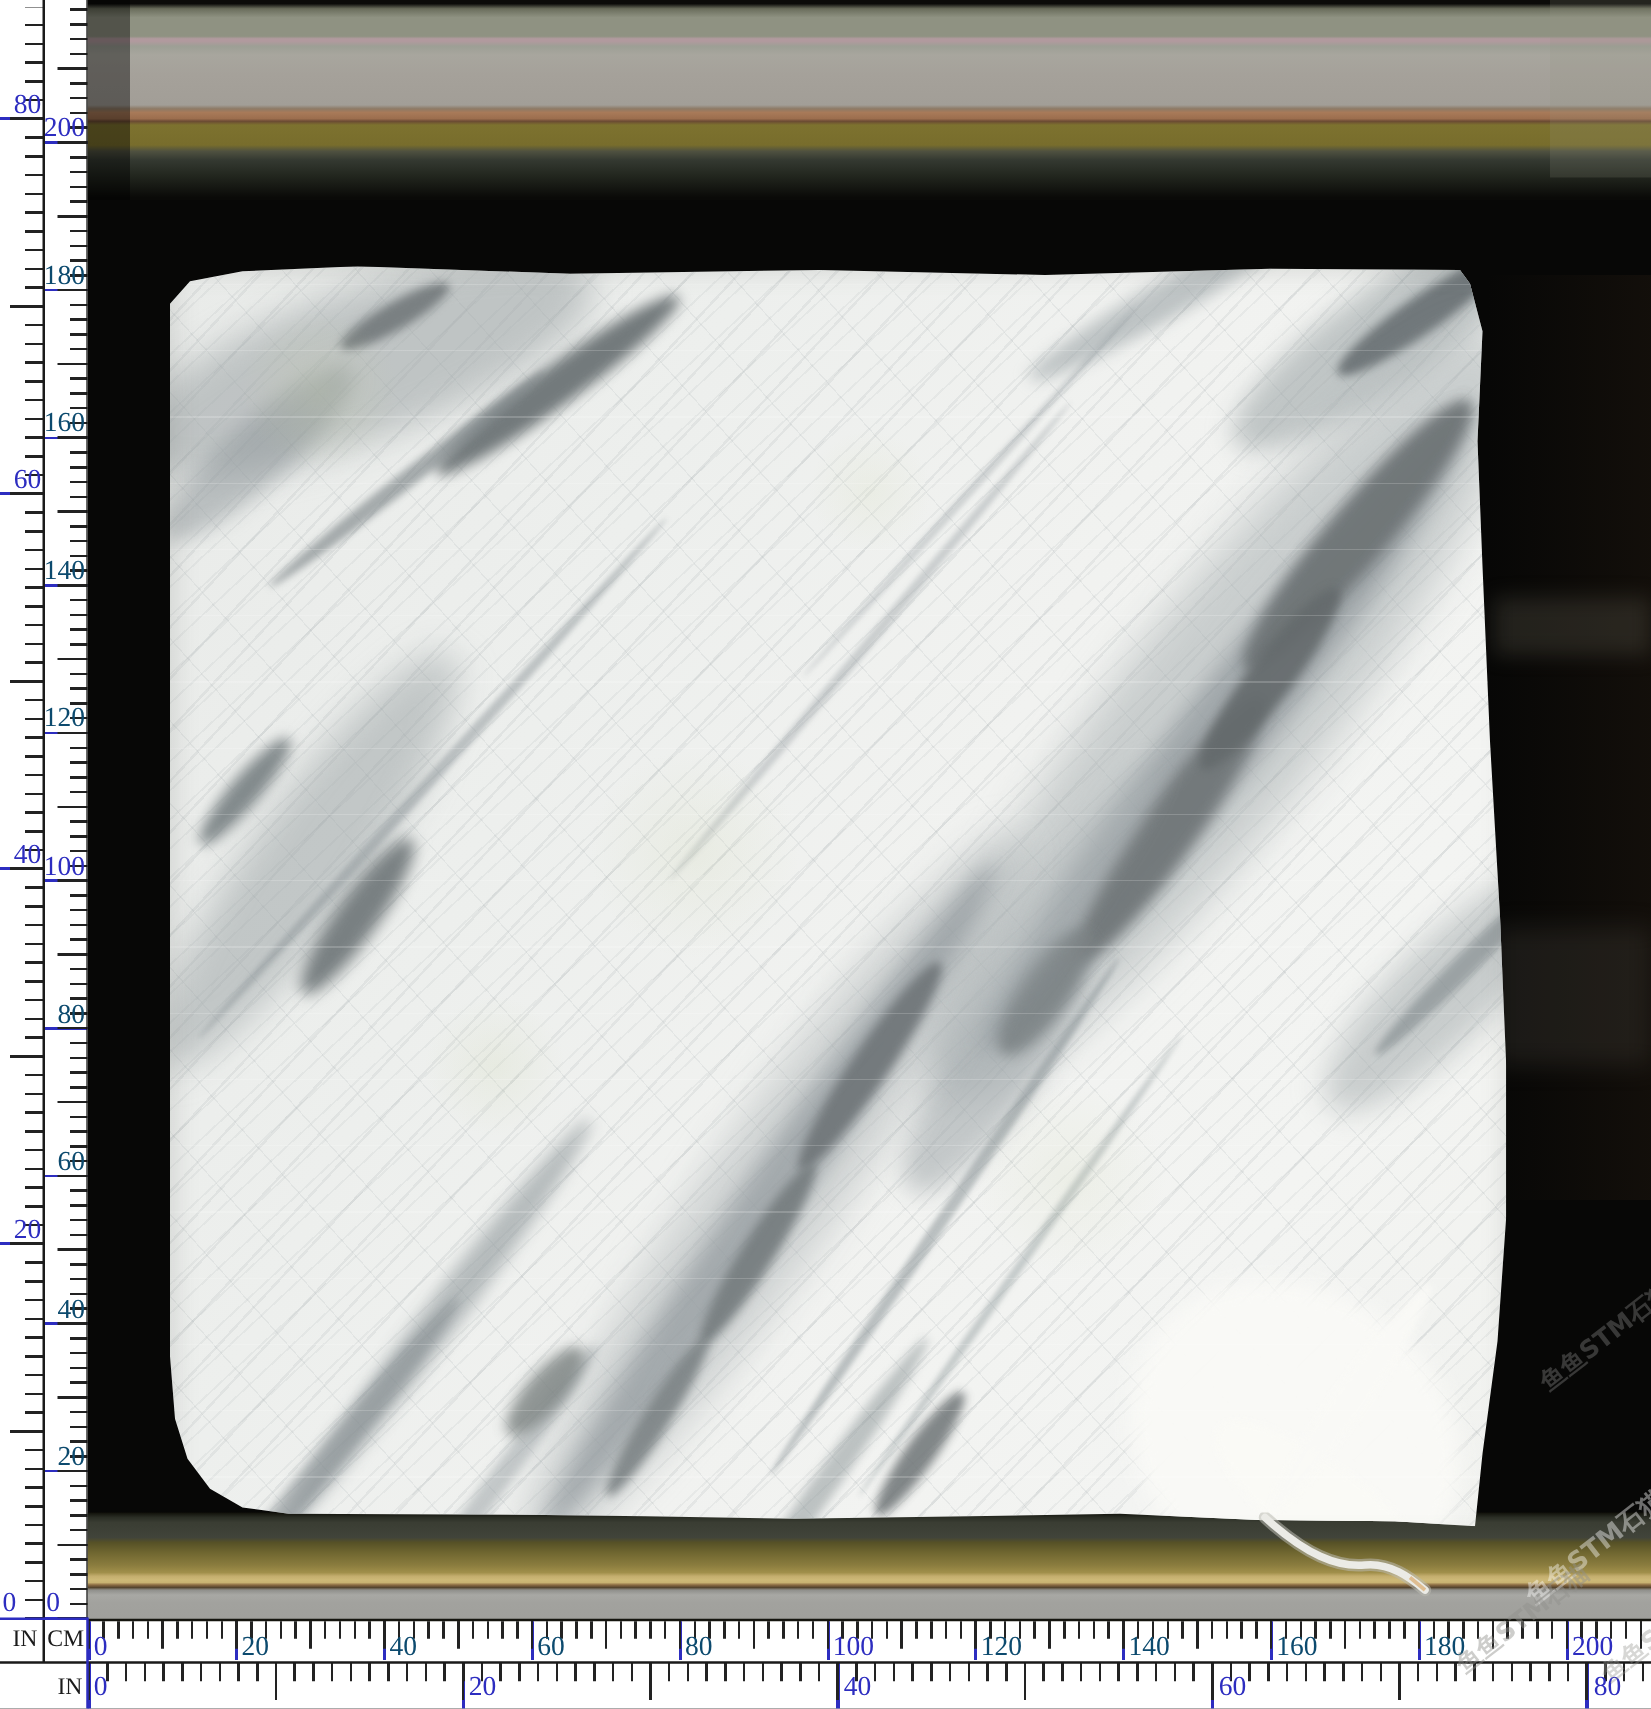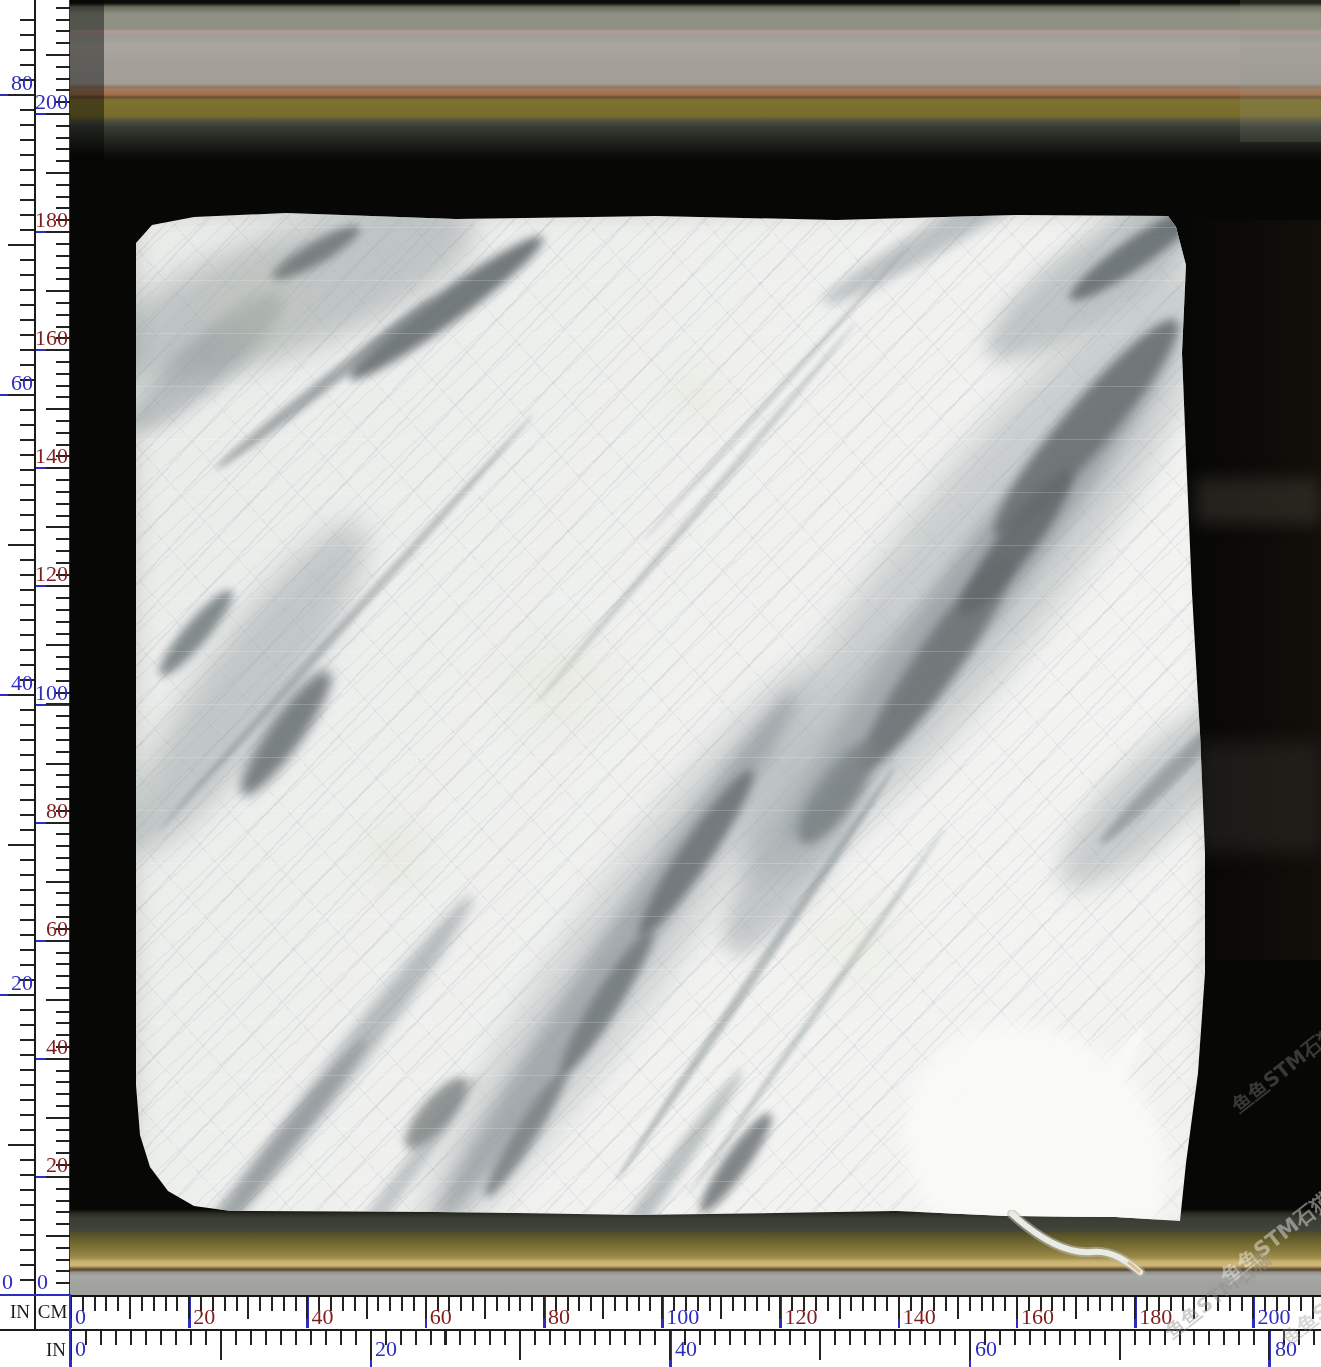--- a/index.html
+++ b/index.html
@@ -88,21 +88,21 @@
   .hin-ticks{left:70px;top:1330px;width:1251px;height:15px;
       background:repeating-linear-gradient(to right,#222 0 2px,transparent 2px 14.98px);}
   .hin-long{left:70px;top:1330px;width:1251px;height:30px;
       background:repeating-linear-gradient(to right,#222 0 2px,transparent 2px 149.8px);}
   .hin-blue{left:70px;top:1330px;width:1251px;height:37px;
       background:repeating-linear-gradient(to right,#2d2dc0 0 2.5px,transparent 2.5px 299.6px);}
 
   .rline{position:absolute;background:#1a1a1a;}
   .rline.blue{background:#2d2dc0;}
 
-  .rlabel{position:absolute;font-size:22px;line-height:1;color:#7f1d1d;z-index:20;}
+  .rlabel{position:absolute;font-size:22px;line-height:1;color:#0c4a6e;z-index:20;}
   .rlabel.blue{color:#2d2dc0;}
   .unit{position:absolute;font-size:19px;line-height:1;color:#1b1b1b;z-index:20;}
 </style>
 </head>
 <body>
 
 <div id="stage">
 
   <div class="image-area">
     <div class="band-top"></div>

